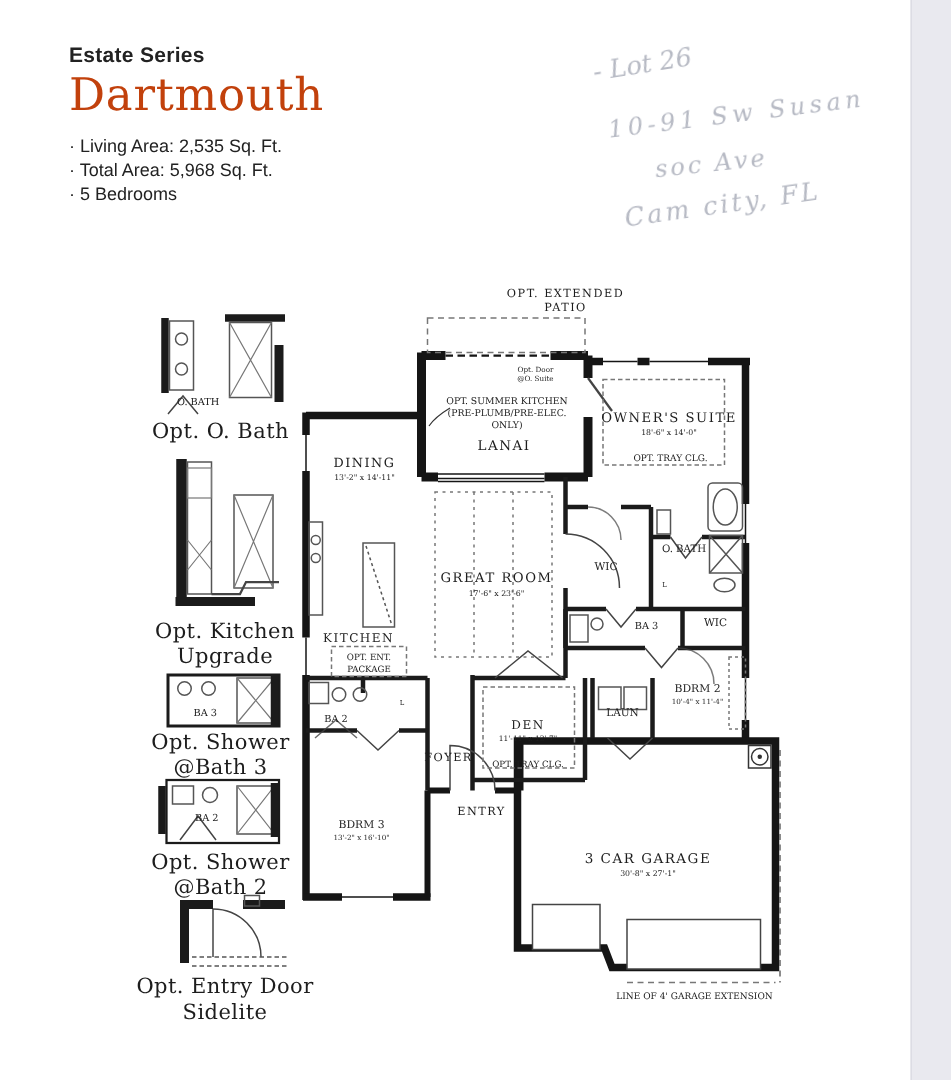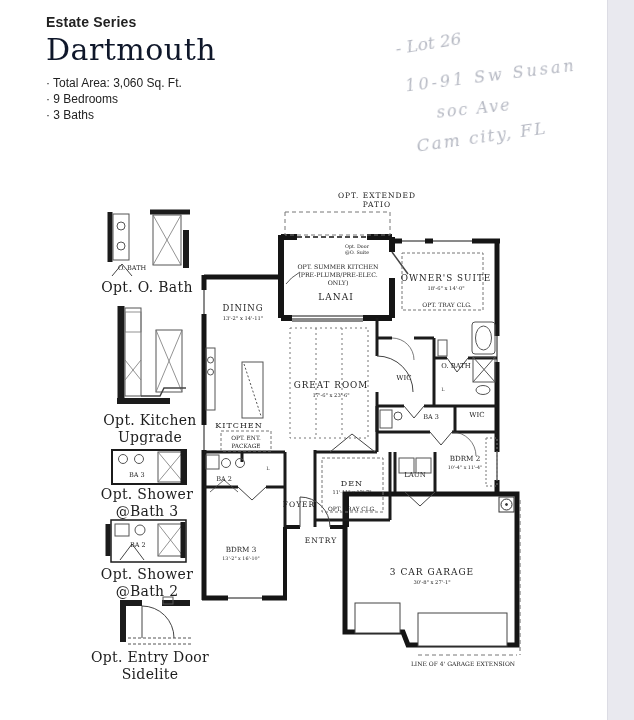--- a/index.html
+++ b/index.html
@@ -6,23 +6,23 @@
   body{
     width:634px;height:720px;position:relative;overflow:hidden;
     background:#ffffff;
     font-family:"Liberation Sans", sans-serif;
     color:#1b1b1b;
   }
   .scan-strip{
     position:absolute;top:0;right:0;width:26px;height:720px;
     background:#e9e9ef;border-left:1px solid #dcdce4;
   }
-  .header{position:absolute;left:46px;top:14px;width:330px;}
+  .header{position:absolute;left:46px;top:28px;width:330px;}
   .series{font-size:14px;font-weight:bold;letter-spacing:.2px;color:#222;}
-  .model{font-family:"DejaVu Serif", serif;font-size:30px;color:#0f172a;margin-top:2px;letter-spacing:.5px;}
+  .model{font-family:"DejaVu Serif", serif;font-size:30px;color:#c2410c;margin-top:2px;letter-spacing:.5px;}
   .specs{margin-top:8px;font-size:12px;line-height:16px;color:#222;}
   .specs div{white-space:pre;}
   .handwriting{position:absolute;left:370px;top:22px;width:240px;
     font-family:"DejaVu Serif", serif;font-style:italic;
     color:#b7bac4;transform:rotate(-3deg);}
   .hw-line{position:absolute;white-space:nowrap;filter:blur(.4px);}
   .hw1{left:24px;top:8px;font-size:17px;transform:rotate(-6deg);}
   .hw2{left:32px;top:44px;font-size:16px;transform:rotate(-4deg);letter-spacing:3px;}
   .hw3{left:62px;top:76px;font-size:16px;transform:rotate(-3deg);letter-spacing:2px;}
   .hw4{left:40px;top:104px;font-size:17px;transform:rotate(-5deg);letter-spacing:2px;}
@@ -31,23 +31,23 @@
   .rm{letter-spacing:1px;}
   .cap{font-size:14px;letter-spacing:.3px;}
 </style>
 </head>
 <body>
 
 <div class="header">
   <div class="series">Estate Series</div>
   <div class="model">Dartmouth</div>
   <div class="specs">
-    <div>· Total Area: 3,060 Sq. Ft.</div>
-    <div>· 9 Bedrooms</div>
-    <div>· 3 Baths</div>
+    <div>· Living Area: 2,535 Sq. Ft.</div>
+    <div>· Total Area: 5,968 Sq. Ft.</div>
+    <div>· 5 Bedrooms</div>
   </div>
 </div>
 
 <div class="handwriting">
   <div class="hw-line hw1">- Lot 26</div>
   <div class="hw-line hw2">10-91 Sw Susan</div>
   <div class="hw-line hw3">soc Ave</div>
   <div class="hw-line hw4">Cam city, FL</div>
 </div>
 

